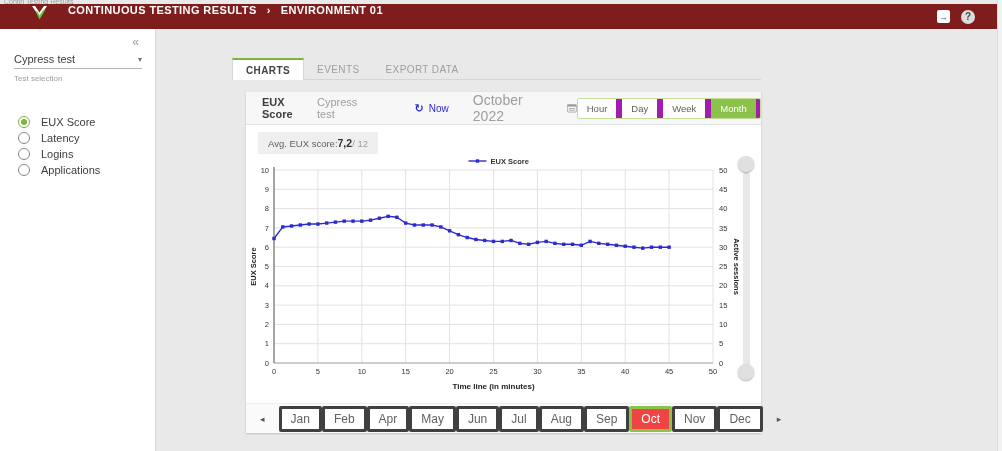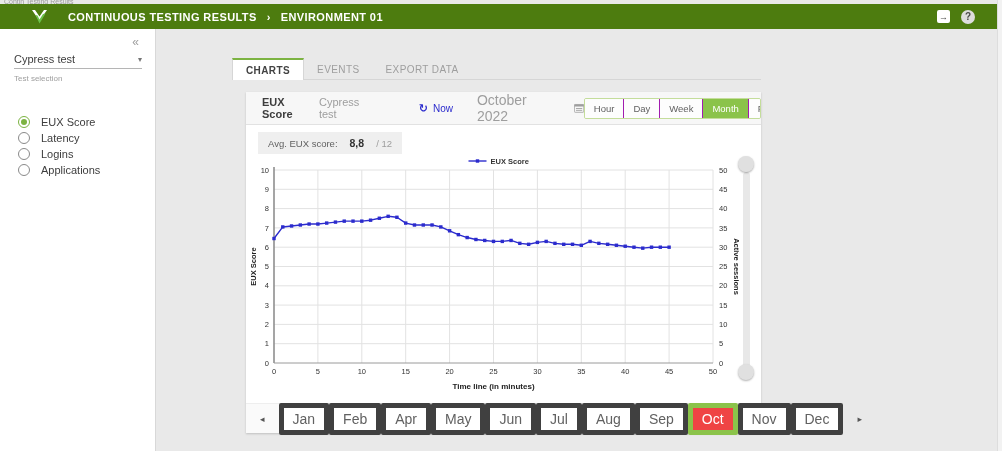--- a/index.html
+++ b/index.html
@@ -5,22 +5,22 @@
   * { margin:0; padding:0; box-sizing:border-box; }
   body { background:#fff; }
   #app { position:relative; width:1002px; height:451px; background:#e9e9e9;
          font-family:"Liberation Sans", sans-serif; overflow:hidden; }
   .abs { position:absolute; }
 
   
   #cutoff { left:4px; top:-2px; font-size:7px; color:#9a9a9a; height:6px; overflow:hidden; }
 
   
-  #topbar { left:0; top:4px; width:997px; height:25px; background:#4d7c0f;
-            display:flex; align-items:center; color:#fff; }
+  #topbar { left:0; top:4px; width:997px; height:25px; background:#7f1d1d;
+            display:flex; color:#fff; }
   #logo { margin-left:30px; width:19px; height:17px; }
   #topbar .crumb { font-size:11px; font-weight:bold; letter-spacing:.4px; }
   #crumb1 { margin-left:19px; }
   #crumb-sep { margin:0 10px; font-size:13px; font-weight:bold; }
   #topbar-icons { margin-left:auto; margin-right:22px; display:flex; align-items:center; gap:11px; }
   #logout-btn { width:13px; height:13px; background:#fff; border-radius:2px; display:flex;
                 align-items:center; justify-content:center; font-size:9px; color:#4f4f4f; cursor:pointer; }
   #help-btn { width:14px; height:14px; background:#ddd; border-radius:50%; display:flex;
               align-items:center; justify-content:center; font-size:10px; font-weight:bold; color:#4a4a4a; cursor:pointer; }
 
@@ -57,44 +57,44 @@
                  border-bottom:1px solid #e2e2e2; display:flex; align-items:center; }
   #ch-metric { margin-left:16px; font-size:11px; font-weight:bold; color:#3d3d3d; }
   #ch-test { margin-left:13px; font-size:11px; color:#9e9e9e; }
   #refresh { margin-left:52px; display:flex; align-items:center; gap:5px; cursor:pointer; }
   #refresh .glyph { font-family:"DejaVu Sans", sans-serif; color:#2b2bcd; font-size:11px; font-weight:bold; }
   #refresh .txt { color:#2b2bcd; font-size:10px; font-weight:normal; }
   #date-field { margin-left:24px; font-size:14px; color:#9e9e9e; width:70px; cursor:pointer; }
   #cal-icon { margin-left:42px; cursor:pointer; }
   #range-group { display:flex; border:1px solid #c4dd9b; border-radius:2px; overflow:hidden; }
   .range-btn { font-size:9.5px; color:#616161; background:#fdfdfd; padding:4px 9px;
-               border-left:1px solid #a21caf; cursor:pointer; white-space:nowrap; }
+               border-left:6px solid #a21caf; cursor:pointer; white-space:nowrap; }
   .range-btn:first-child { border-left:none; }
   .range-btn.active { background:#8bc34a; color:#fff; }
 
   #avg-badge { position:absolute; left:12px; top:40px; background:#efefef; border-radius:0;
-               padding:5px 10px; display:flex; gap:12px; align-items:center; }
+               padding:5px 10px; display:flex; gap:0; align-items:center; }
   #avg-badge .l { font-size:9.5px; color:#616161; }
   #avg-badge .v { font-size:10.5px; font-weight:bold; color:#333; }
   #avg-badge .t { font-size:9.5px; color:#9e9e9e; }
 
   #chart-svg { position:absolute; left:0; top:33px; }
 
   
   #slider-track { position:absolute; left:497px; top:80px; width:7px; height:200px;
                   background:#e8e8e8; border-radius:4px; cursor:pointer; }
   .slider-handle { position:absolute; left:492px; width:16px; height:16px; border-radius:50%;
                    background:#e0e0e0; box-shadow:0 1px 2px rgba(0,0,0,.3); cursor:grab; }
 
   
   #month-bar { position:absolute; left:0; top:311px; width:515px; height:30px; background:#fafafa;
                border-top:1px solid #eee; display:flex; align-items:center; padding:0 12px; gap:8px; }
   .m-arrow { font-size:9px; color:#555; cursor:pointer; padding:0 2px; }
   #months { display:flex; flex:1; justify-content:space-between; margin:0 4px; }
-  .month-btn { font-size:14px; color:#616161; background:#fff; border:5px solid #404040; border-radius:2px;
+  .month-btn { font-size:12px; color:#616161; background:#fff; border:3px solid #404040; border-radius:2px;
                padding:3px 9px; cursor:pointer; }
   .month-btn.active { background:#ef4444; border-color:#8bc34a; color:#fff; }
 </style>
 </head>
 <body>
 
 <div id="app">
 
   <div class="abs" id="cutoff">Contin Testing Results</div>
 
@@ -169,21 +169,21 @@
         <span class="range-btn">Hour</span>
         <span class="range-btn">Day</span>
         <span class="range-btn">Week</span>
         <span class="range-btn active">Month</span>
         <span class="range-btn">Prediction</span>
       </div>
     </div>
 
     <div id="avg-badge">
       <span class="l">Avg. EUX score:</span>
-      <span class="v">8,8</span>
+      <span class="v">7,2</span>
       <span class="t">/ 12</span>
     </div>
 
     <svg id="chart-svg" width="515" height="278" viewBox="0 0 515 278">
         <line x1="71.9" y1="45" x2="71.9" y2="238" stroke="#e2e2e2" stroke-width="1"></line>
         <line x1="115.80000000000001" y1="45" x2="115.80000000000001" y2="238" stroke="#e2e2e2" stroke-width="1"></line>
         <line x1="159.7" y1="45" x2="159.7" y2="238" stroke="#e2e2e2" stroke-width="1"></line>
         <line x1="203.60000000000002" y1="45" x2="203.60000000000002" y2="238" stroke="#e2e2e2" stroke-width="1"></line>
         <line x1="247.5" y1="45" x2="247.5" y2="238" stroke="#e2e2e2" stroke-width="1"></line>
         <line x1="291.4" y1="45" x2="291.4" y2="238" stroke="#e2e2e2" stroke-width="1"></line>

